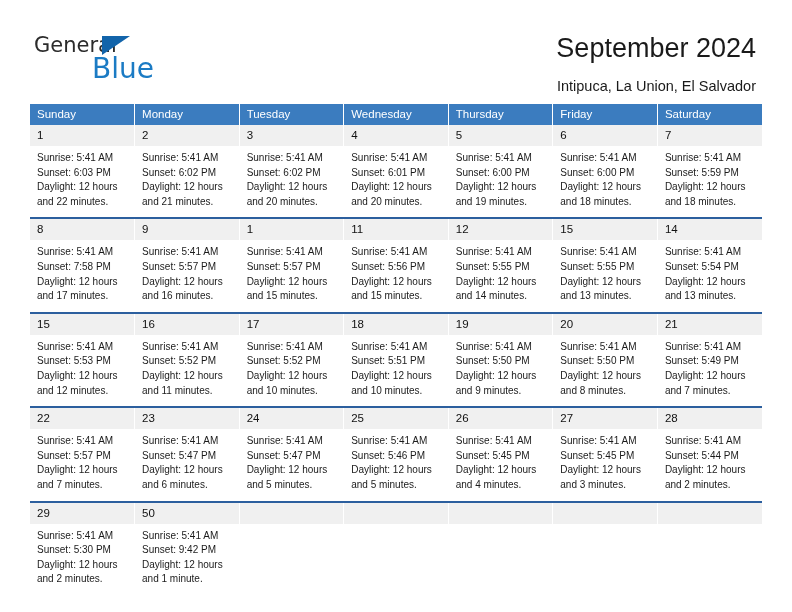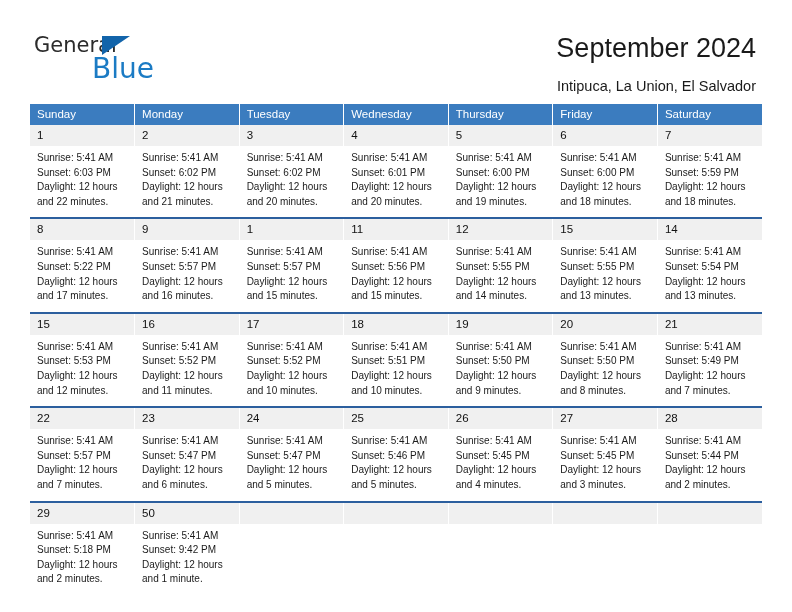--- a/index.html
+++ b/index.html
@@ -256,21 +256,21 @@
             <div>and 18 minutes.</div>
           </div>
         </td>
       </tr>
 
       <tr class="week-row">
         <td>
           <div class="daynum">8</div>
           <div class="details">
             <div>Sunrise: 5:41 AM</div>
-            <div>Sunset: 5:22 PM</div>
+            <div>Sunset: 7:58 PM</div>
             <div>Daylight: 12 hours</div>
             <div>and 17 minutes.</div>
           </div>
         </td>
         <td>
           <div class="daynum">9</div>
           <div class="details">
             <div>Sunrise: 5:41 AM</div>
             <div>Sunset: 5:57 PM</div>
             <div>Daylight: 12 hours</div>
@@ -454,21 +454,21 @@
             <div>and 2 minutes.</div>
           </div>
         </td>
       </tr>
 
       <tr class="week-row">
         <td>
           <div class="daynum">29</div>
           <div class="details">
             <div>Sunrise: 5:41 AM</div>
-            <div>Sunset: 5:18 PM</div>
+            <div>Sunset: 5:30 PM</div>
             <div>Daylight: 12 hours</div>
             <div>and 2 minutes.</div>
           </div>
         </td>
         <td>
           <div class="daynum">50</div>
           <div class="details">
             <div>Sunrise: 5:41 AM</div>
             <div>Sunset: 9:42 PM</div>
             <div>Daylight: 12 hours</div>

